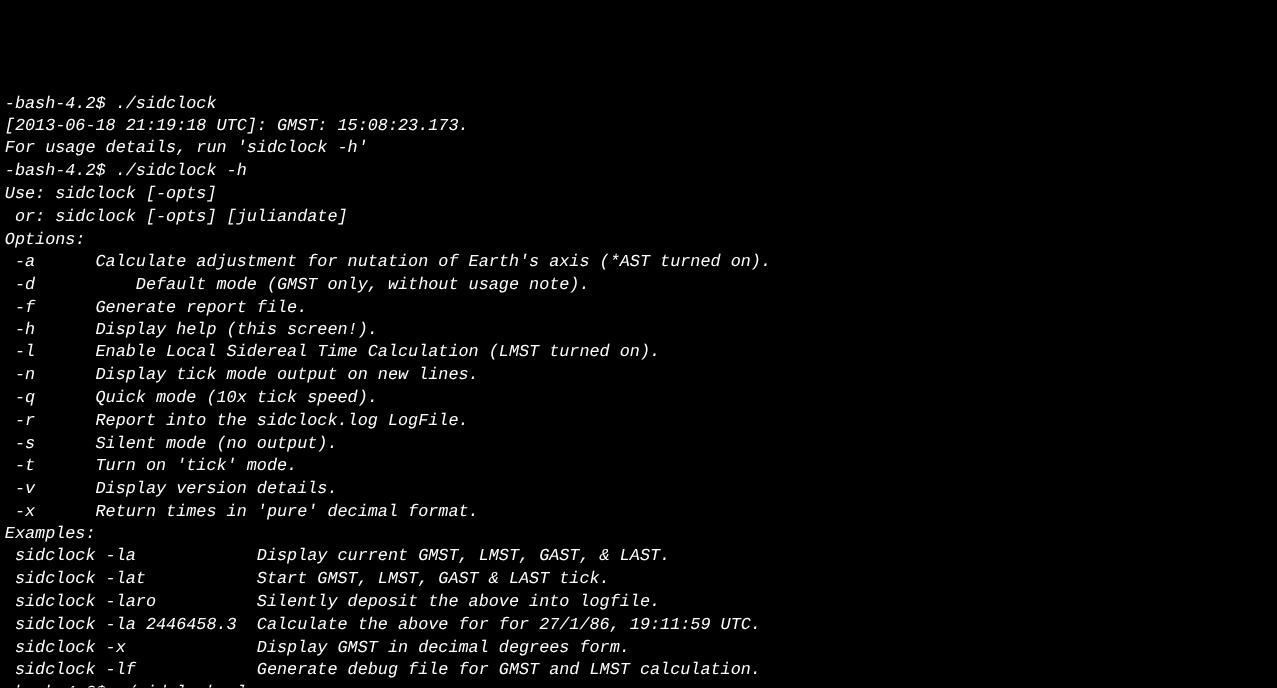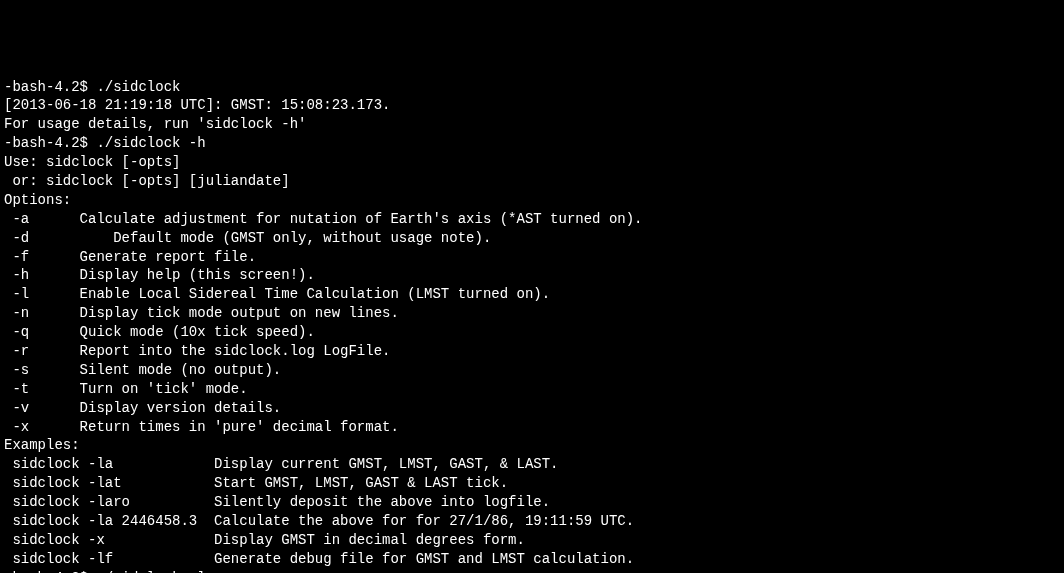--- a/index.html
+++ b/index.html
@@ -14,20 +14,21 @@
       font-size: 14px;
       line-height: 1.35;
       padding: 2px 4px;
       width: 1064px;
       height: 573px;
       overflow: hidden;
       white-space: pre;
     }
     .line {
       display: block;
+      font-style: italic;
     }
   </style>
 </head>
 <body>
 
 
 
 <div id="terminal-container"><span class="line">-bash-4.2$ ./sidclock</span><span class="line">[2013-06-18 21:19:18 UTC]: GMST: 15:08:23.173.</span><span class="line">For usage details, run 'sidclock -h'</span><span class="line">-bash-4.2$ ./sidclock -h</span><span class="line">Use: sidclock [-opts]</span><span class="line"> or: sidclock [-opts] [juliandate]</span><span class="line">Options:</span><span class="line"> -a      Calculate adjustment for nutation of Earth's axis (*AST turned on).</span><span class="line"> -d          Default mode (GMST only, without usage note).</span><span class="line"> -f      Generate report file.</span><span class="line"> -h      Display help (this screen!).</span><span class="line"> -l      Enable Local Sidereal Time Calculation (LMST turned on).</span><span class="line"> -n      Display tick mode output on new lines.</span><span class="line"> -q      Quick mode (10x tick speed).</span><span class="line"> -r      Report into the sidclock.log LogFile.</span><span class="line"> -s      Silent mode (no output).</span><span class="line"> -t      Turn on 'tick' mode.</span><span class="line"> -v      Display version details.</span><span class="line"> -x      Return times in 'pure' decimal format.</span><span class="line">Examples:</span><span class="line"> sidclock -la            Display current GMST, LMST, GAST, &amp; LAST.</span><span class="line"> sidclock -lat           Start GMST, LMST, GAST &amp; LAST tick.</span><span class="line"> sidclock -laro          Silently deposit the above into logfile.</span><span class="line"> sidclock -la 2446458.3  Calculate the above for for 27/1/86, 19:11:59 UTC.</span><span class="line"> sidclock -x             Display GMST in decimal degrees form.</span><span class="line"> sidclock -lf            Generate debug file for GMST and LMST calculation.</span><span class="line">-bash-4.2$ ./sidclock -lax</span></div>
 
 

